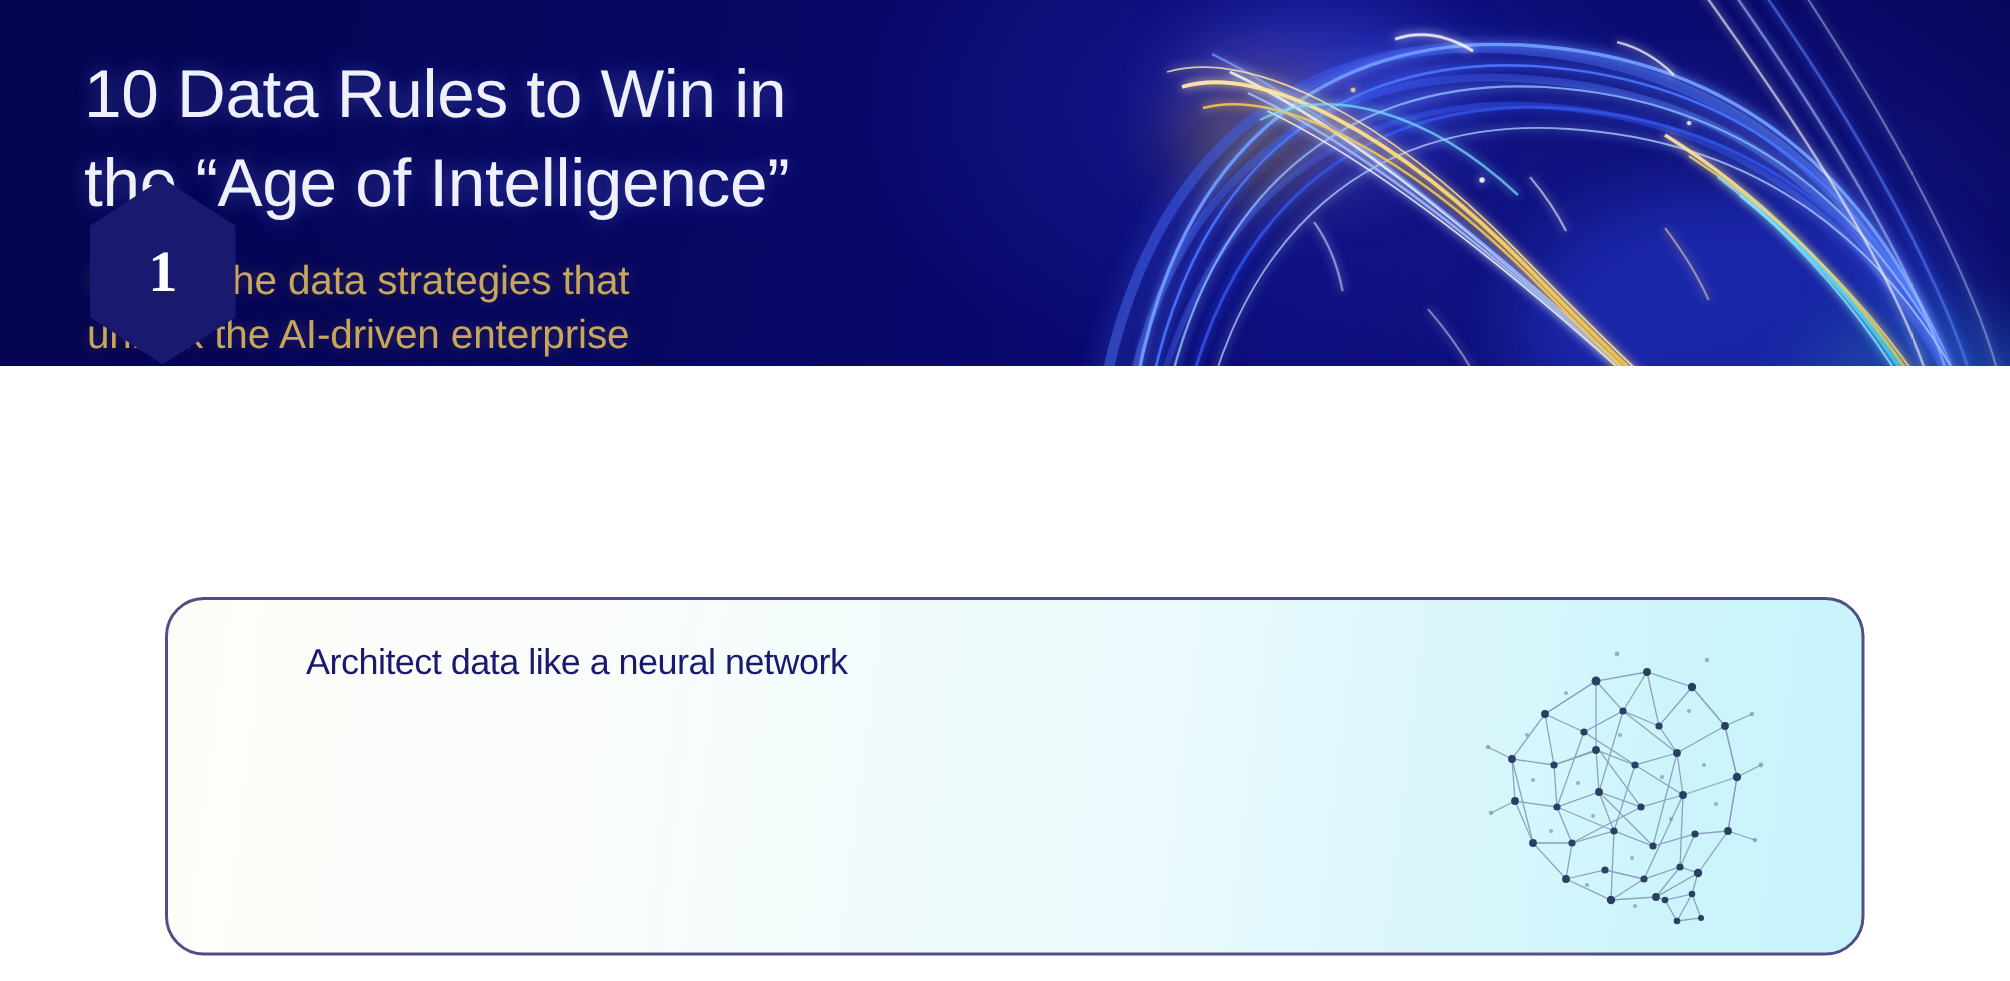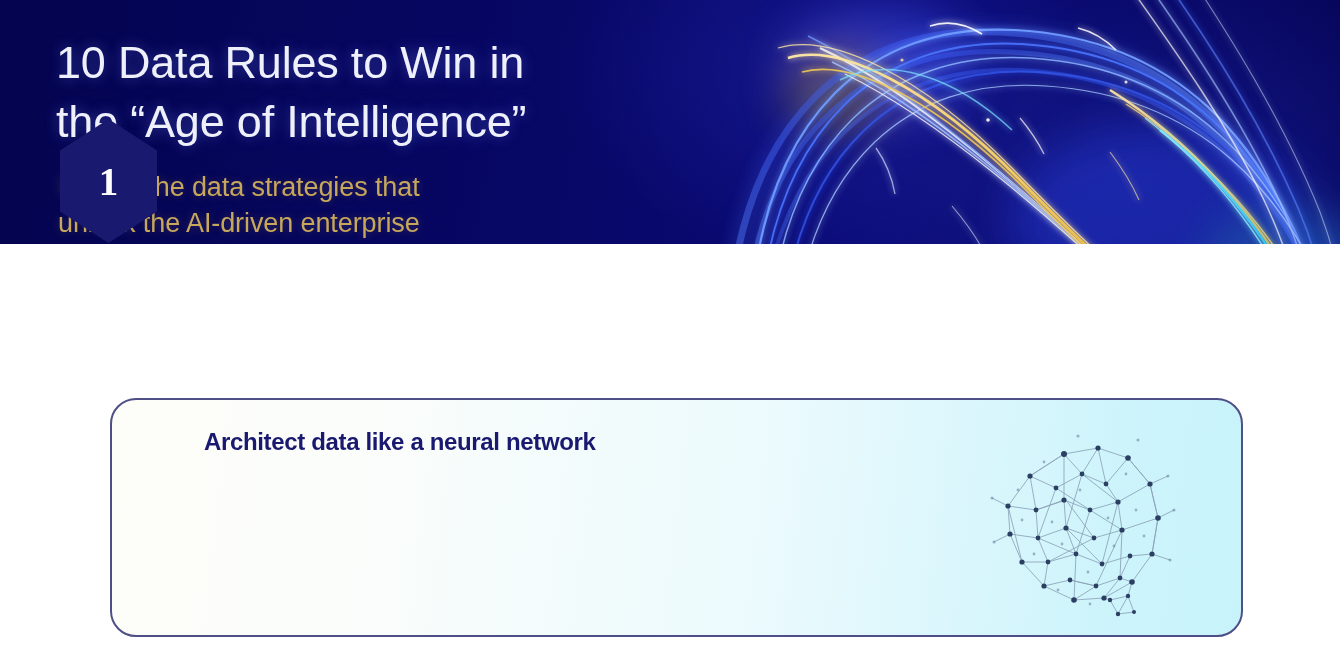--- a/index.html
+++ b/index.html
@@ -122,21 +122,21 @@
   .card-body {
     position: absolute;
     left: 204px;
     top: 428px;
     width: 760px;
     z-index: 4;
   }
   .card-title {
     color: #191970;
     font-size: 24px;
-    font-weight: 700;
+    font-weight: 400;
     letter-spacing: -0.35px;
     margin: 0;
     line-height: 1.2;
   }
   .card-desc {
     color: #5c6770;
     font-size: 19px;
     font-weight: 400;
     line-height: 1.47;
     letter-spacing: -0.15px;

